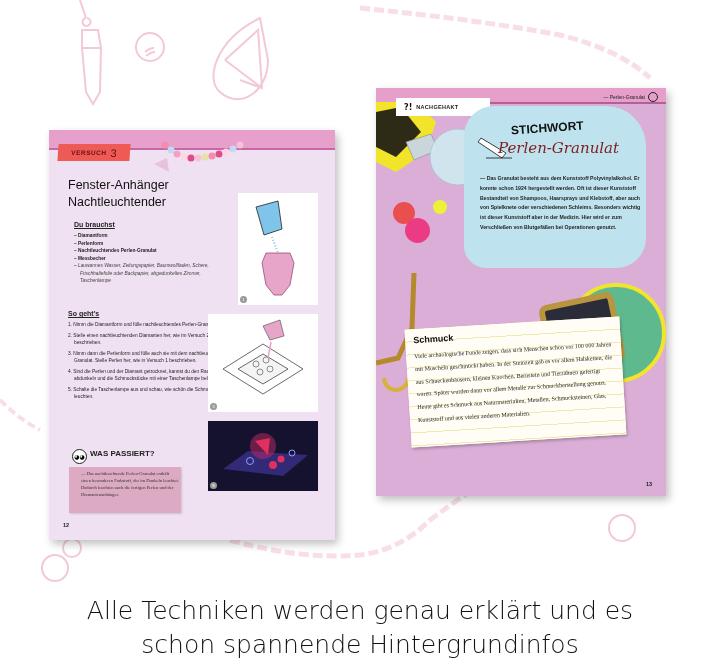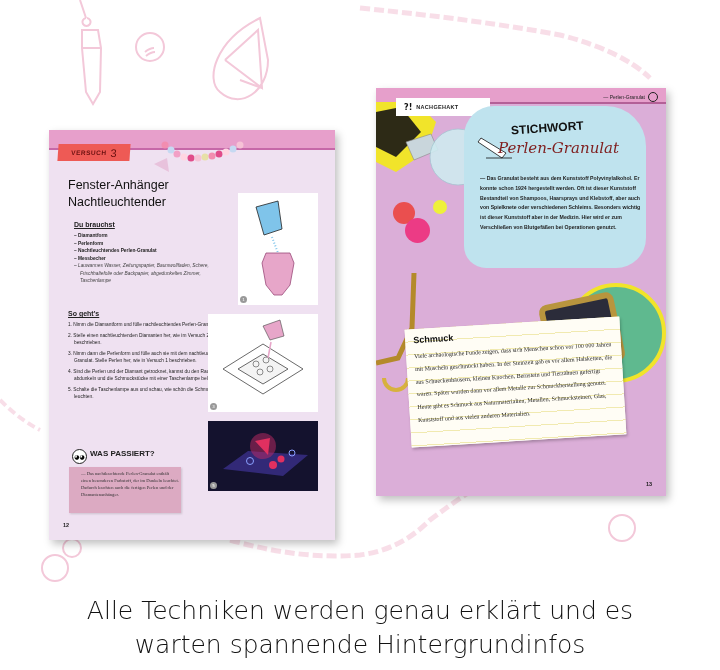--- a/index.html
+++ b/index.html
@@ -202,14 +202,14 @@
   <div class="ring-stone"></div>
   <div class="schmuck-card">
     <div class="schmuck-title">Schmuck</div>
     <div class="schmuck-text">Viele archäologische Funde zeigen, dass sich Menschen schon vor 100 000 Jahren mit Muscheln geschmückt haben. In der Steinzeit gab es vor allem Halsketten, die aus Schneckenhäusern, kleinen Knochen, Bernstein und Tierzähnen gefertigt waren. Später wurden dann vor allem Metalle zur Schmuckherstellung genutzt. Heute gibt es Schmuck aus Naturmaterialien, Metallen, Schmucksteinen, Glas, Kunststoff und aus vielen anderen Materialien.</div>
   </div>
   <div class="pg-num" style="right:14px;top:393px;">13</div>
 </div>
 
 <div class="footer-caption">
   <div>Alle Techniken werden genau erklärt und es</div>
-  <div>warten spannende Hintergrundinfos</div>
+  <div>schon spannende Hintergrundinfos</div>
 </div>
 
 </body></html>

